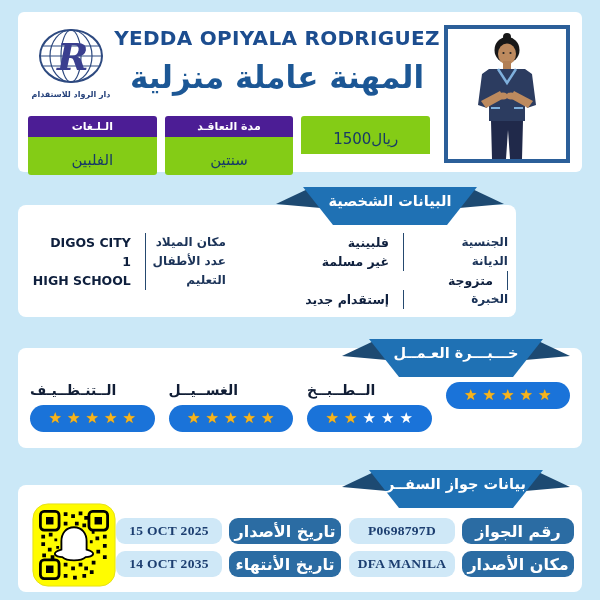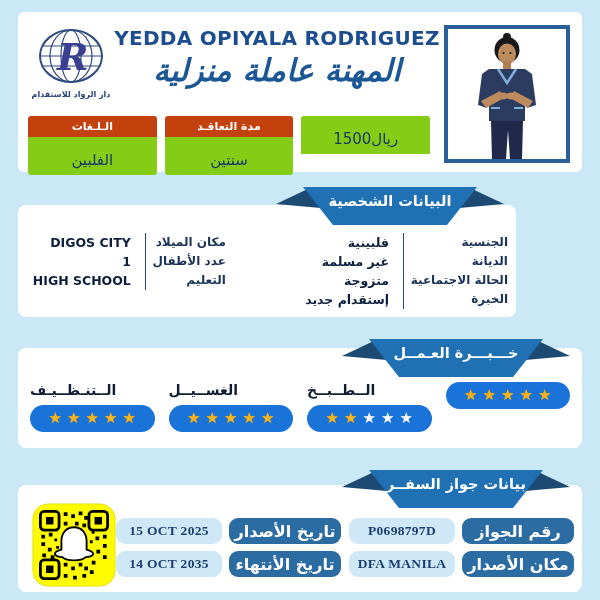--- a/index.html
+++ b/index.html
@@ -6,27 +6,27 @@
   body{width:600px;height:600px;overflow:hidden;font-family:"DejaVu Sans",sans-serif;}
   .page{position:relative;width:600px;height:600px;background:#cbe8f7;}
   .card{position:absolute;background:#ffffff;border-radius:8px;}
 
   
   .top-card{left:18px;top:12px;width:564px;height:160px;border-radius:6px;}
   .logo-wrap{position:absolute;left:10px;top:12px;width:86px;text-align:center;}
   .logo-caption{font-size:8px;font-weight:700;color:#27437c;margin-top:-4px;}
   .title-block{position:absolute;left:92px;top:14px;width:334px;text-align:center;}
   .worker-name{font-size:20px;font-weight:700;color:#1c4d8f;letter-spacing:.3px;white-space:nowrap;}
-  .profession{font-size:31px;font-weight:700;color:#1c5795;direction:rtl;margin-top:2px;line-height:1.2;font-style:italic;}
+  .profession{font-size:31px;font-weight:700;color:#1c5795;direction:rtl;margin-top:9px;line-height:1.2;}
   .photo-frame{position:absolute;right:12px;top:13px;width:126px;height:138px;border:4px solid #2b5f99;background:#ffffff;box-sizing:border-box;}
   .photo-frame svg{width:100%;height:100%;display:block;}
 
   .info-row{position:absolute;left:10px;top:104px;width:402px;display:flex;direction:rtl;gap:8px;}
   .info-box{flex:1;border-radius:3px;overflow:hidden;text-align:center;}
-  .info-box-header{background:#c2410c;color:#ffffff;font-size:11px;font-weight:700;padding:4px 2px;direction:rtl;}
+  .info-box-header{background:#4c1d95;color:#ffffff;font-size:11px;font-weight:700;padding:4px 2px;direction:rtl;}
   .info-box-value{background:#84cc16;color:#173a66;font-size:15px;font-weight:400;padding:14px 2px 6px;direction:ltr;}
 
   
   .ribbon{position:absolute;width:232px;height:46px;z-index:3;}
   .ribbon svg{position:absolute;inset:0;width:100%;height:100%;}
   .ribbon-label{position:absolute;left:0;right:0;top:11px;text-align:center;color:#ffffff;font-size:14.5px;font-weight:700;direction:rtl;}
 
   
   .personal-card{left:18px;top:205px;width:498px;height:112px;}
   .personal-content{position:absolute;left:10px;right:8px;top:28px;bottom:8px;display:flex;direction:rtl;gap:34px;justify-content:flex-start;}
@@ -141,21 +141,20 @@
             <div class="pd-label">الجنسية</div>
             <div class="pd-value">فلبينية</div>
           </div>
 
           <div class="pd-row">
             <div class="pd-label">الديانة</div>
             <div class="pd-value">غير مسلمة</div>
           </div>
 
           <div class="pd-row">
-            <div class="pd-label">الحالة الاجتماعية</div>
             <div class="pd-value">متزوجة</div>
           </div>
 
           <div class="pd-row">
             <div class="pd-label">الخبرة</div>
             <div class="pd-value">إستقدام جديد</div>
           </div>
         </div>
       <div class="pd-group pd-group-b">
 

